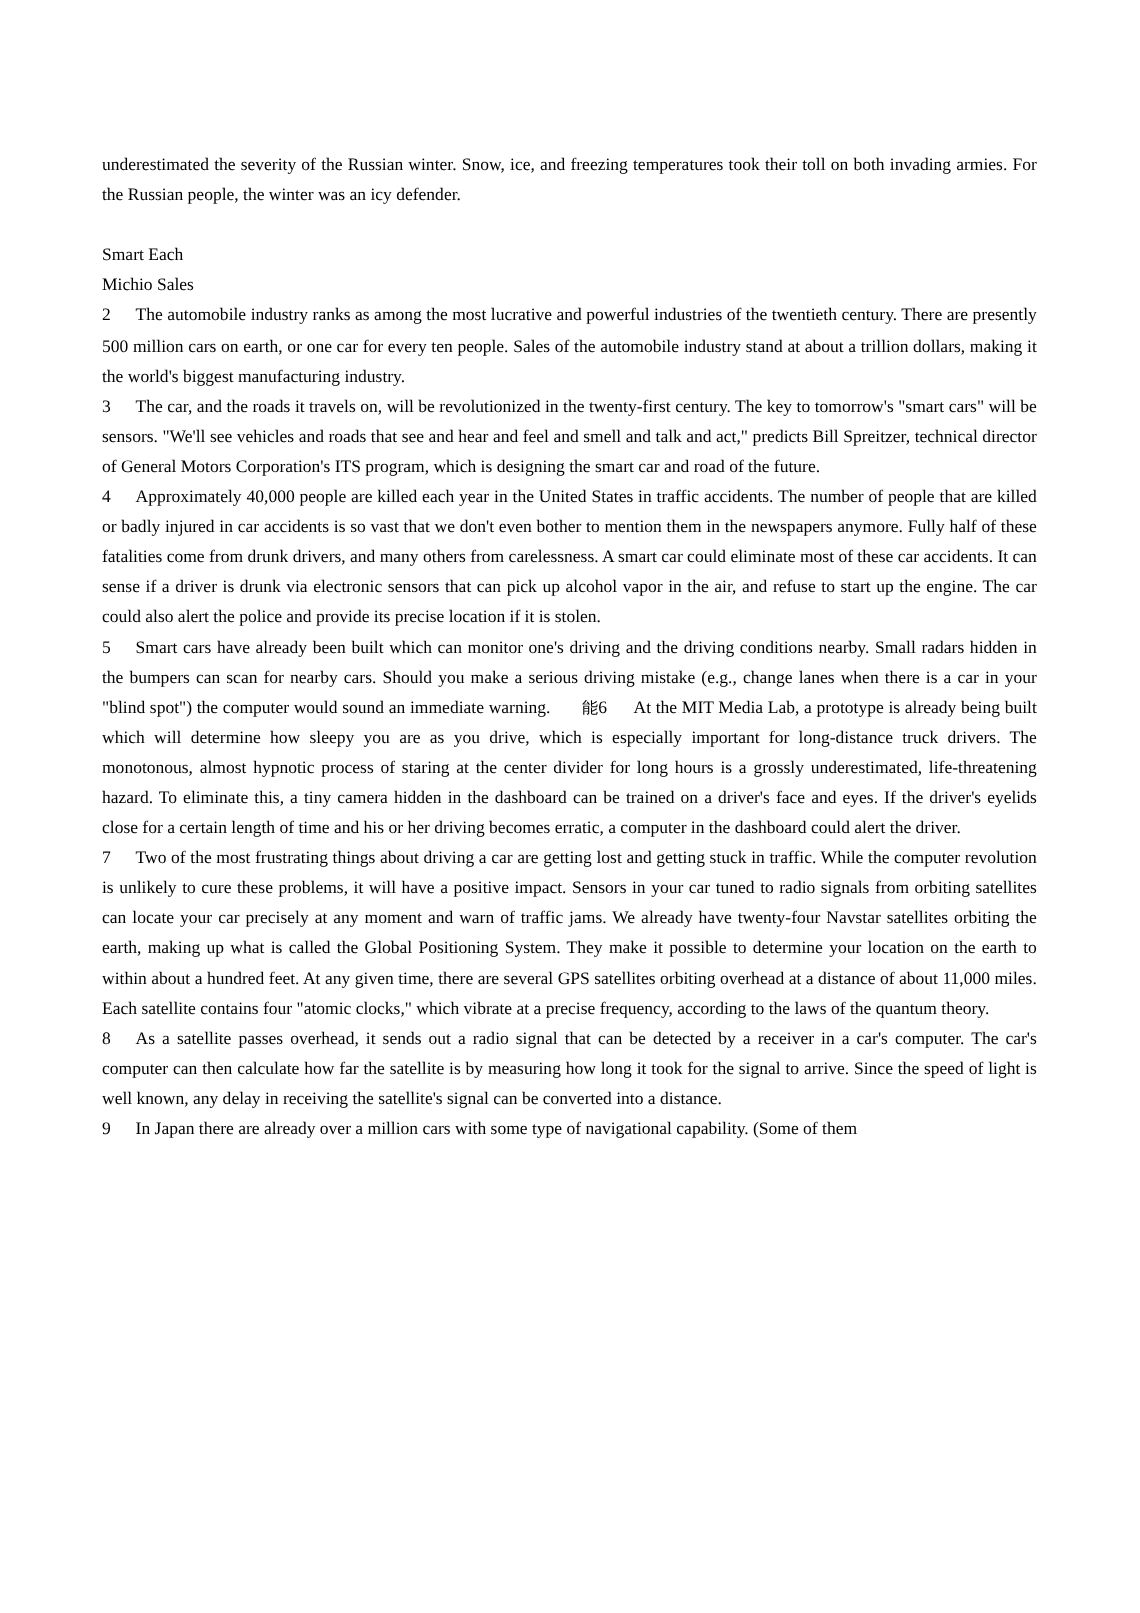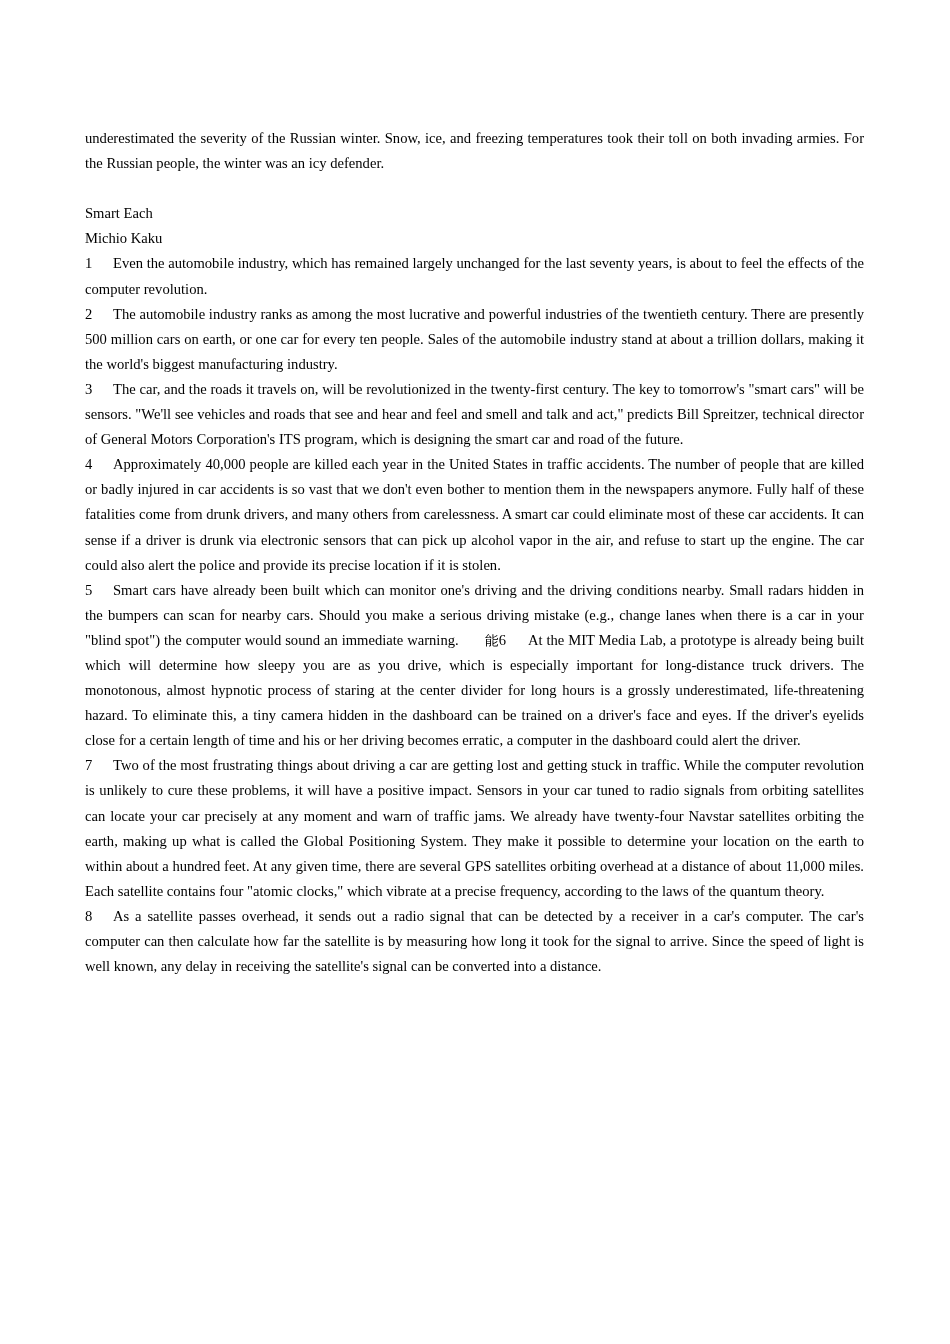--- a/index.html
+++ b/index.html
@@ -66,31 +66,31 @@
 <div class="page">
   <div class="text-column">
 
     <p class="para">underestimated the severity of the Russian winter. Snow, ice, and freezing temperatures took their toll on both invading armies. For the Russian people, the winter was an icy defender.</p>
 
     <div class="blank-line">&nbsp;</div>
 
 
     <p class="para">Smart Each</p>
 
-    <p class="para">Michio Kaku</p>
+    <p class="para">Michio Sales</p>
 
-    <p class="para"><span class="pnum">1</span><span>Even the automobile industry, which has remained largely unchanged for the last seventy years, is about to feel the effects of the computer revolution.</span></p>
 
     <p class="para"><span class="pnum">2</span><span>The automobile industry ranks as among the most lucrative and powerful industries of the twentieth century. There are presently 500 million cars on earth, or one car for every ten people. Sales of the automobile industry stand at about a trillion dollars, making it the world's biggest manufacturing industry.</span></p>
 
     <p class="para"><span class="pnum">3</span><span>The car, and the roads it travels on, will be revolutionized in the twenty-first century. The key to tomorrow's "smart cars" will be sensors. "We'll see vehicles and roads that see and hear and feel and smell and talk and act," predicts Bill Spreitzer, technical director of General Motors Corporation's ITS program, which is designing the smart car and road of the future.</span></p>
 
     <p class="para"><span class="pnum">4</span><span>Approximately 40,000 people are killed each year in the United States in traffic accidents. The number of people that are killed or badly injured in car accidents is so vast that we don't even bother to mention them in the newspapers anymore. Fully half of these fatalities come from drunk drivers, and many others from carelessness. A smart car could eliminate most of these car accidents. It can sense if a driver is drunk via electronic sensors that can pick up alcohol vapor in the air, and refuse to start up the engine. The car could also alert the police and provide its precise location if it is stolen.</span></p>
 
     <p class="para"><span class="pnum">5</span><span>Smart cars have already been built which can monitor one's driving and the driving conditions nearby. Small radars hidden in the bumpers can scan for nearby cars. Should you make a serious driving mistake (e.g., change lanes when there is a car in your "blind spot") the computer would sound an immediate warning.</span><span class="gap"></span><span class="cjk">能</span><span>6</span><span class="gap-sm"></span><span>At the MIT Media Lab, a prototype is already being built which will determine how sleepy you are as you drive, which is especially important for long-distance truck drivers. The monotonous, almost hypnotic process of staring at the center divider for long hours is a grossly underestimated, life-threatening hazard. To eliminate this, a tiny camera hidden in the dashboard can be trained on a driver's face and eyes. If the driver's eyelids close for a certain length of time and his or her driving becomes erratic, a computer in the dashboard could alert the driver.</span></p>
 
     <p class="para"><span class="pnum">7</span><span>Two of the most frustrating things about driving a car are getting lost and getting stuck in traffic. While the computer revolution is unlikely to cure these problems, it will have a positive impact. Sensors in your car tuned to radio signals from orbiting satellites can locate your car precisely at any moment and warn of traffic jams. We already have twenty-four Navstar satellites orbiting the earth, making up what is called the Global Positioning System. They make it possible to determine your location on the earth to within about a hundred feet. At any given time, there are several GPS satellites orbiting overhead at a distance of about 11,000 miles. Each satellite contains four "atomic clocks," which vibrate at a precise frequency, according to the laws of the quantum theory.</span></p>
 
     <p class="para"><span class="pnum">8</span><span>As a satellite passes overhead, it sends out a radio signal that can be detected by a receiver in a car's computer. The car's computer can then calculate how far the satellite is by measuring how long it took for the signal to arrive. Since the speed of light is well known, any delay in receiving the satellite's signal can be converted into a distance.</span></p>
 
+    <p class="para"><span class="pnum">9</span><span>In Japan there are already over a million cars with some type of navigational capability. (Some of them</span></p>
 
   </div>
 </div>
 
 </body></html>

